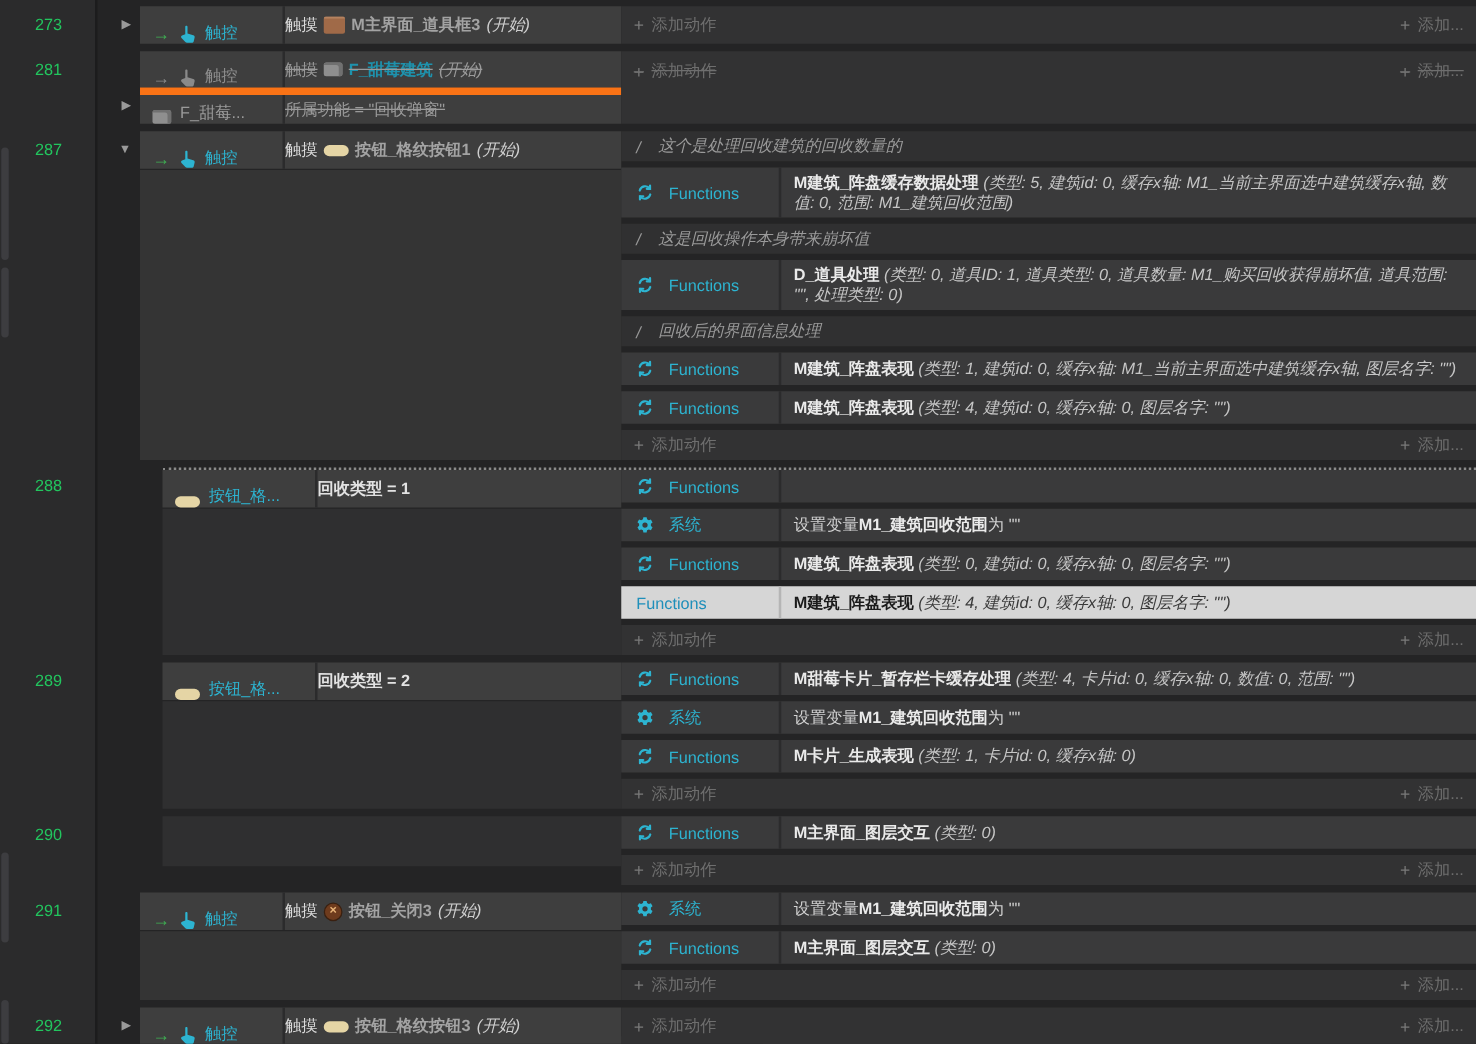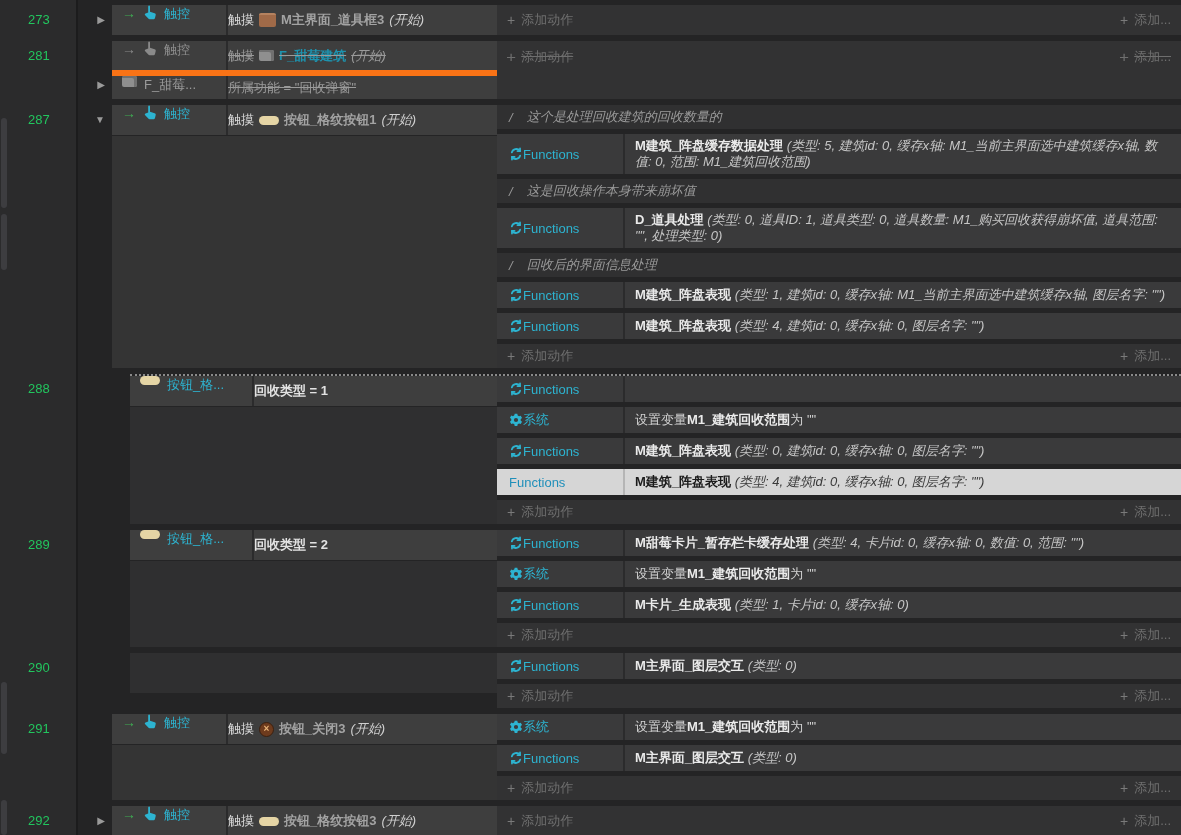--- a/index.html
+++ b/index.html
@@ -34,39 +34,39 @@
 .rowmain {flex:1;display:flex;align-items:stretch;min-width:0}
 .strip.cond .rowmain {margin-left:18px}
 .strip.dotted .rowmain {border-top:2px dotted #8a8a8a}
 
 .block {width:385px;flex-shrink:0;display:flex;flex-direction:column}
 .strip.cond .block {width:367px}
 .block.selfstart {align-self:flex-start}
 .bhead {height:30px;background:#3e3e3e;display:flex;align-items:stretch;cursor:pointer}
 .h29 {height:29px}
 .bline2 {border-top:6px solid #f97316}
-.hleft {width:116px;flex-shrink:0;display:flex;align-items:flex-start;gap:7px;padding-left:10px;border-right:2px solid #2b2b2c}
+.hleft {width:116px;flex-shrink:0;display:flex;align-items:flex-end;gap:7px;padding-left:10px;border-right:2px solid #2b2b2c}
 .hleft.cleft {width:124px}
 .hdesc {flex:1;display:flex;align-items:center;gap:5px;padding-left:0;white-space:nowrap;overflow:hidden}
 .garrow::before {content:"→";color:#3fae53;font-weight:bold;font-size:14px}
 .ticon {color:#2db4d1;display:flex}
 .cat {color:#2db4d1}
 .tname {color:#a3a3a3;font-weight:bold}
 .state {color:#cfcfcf;font-style:italic}
 .clabel {color:#2db4d1}
 .ctext2 {font-weight:bold;color:#e2e2e2}
 .bbody {flex:1;background:#343434;margin-top:1px}
 .strip.cond .bbody {background:#2f2f30}
 .bbody.empty {margin-top:0;height:40px;flex:none}
 
 .actions {flex:1;display:flex;flex-direction:column;min-width:0}
 .arow {display:flex;margin-bottom:5px;min-height:26px}
 .arow:last-child {margin-bottom:0}
 .func {background:#3a3a3b;cursor:pointer}
-.alabel {width:128px;flex-shrink:0;display:flex;align-items:center;gap:0;padding-left:12px;border-right:2px solid #2b2b2c}
+.alabel {width:128px;flex-shrink:0;display:flex;align-items:center;gap:12px;padding-left:12px;border-right:2px solid #2b2b2c}
 .albl {color:#2db4d1}
 .sync,.gear {color:#2db4d1;display:flex}
 .atext {flex:1;align-self:center;padding:4px 10px;line-height:16px;color:#d2d2d2}
 .atext b {color:#eaeaea}
 .atext i {color:#c6c6c6}
 .sysv {font-weight:bold;color:#eaeaea}
 
 .cmt {background:#303031;align-items:center;padding-left:12px;gap:14px;color:#9a9a9a;font-style:italic;min-height:24px;cursor:pointer}
 .add {background:#323233;align-items:center;justify-content:space-between;padding:0 10px;min-height:24px;color:#6e6e6e}
 .add.stretch {flex:1}

